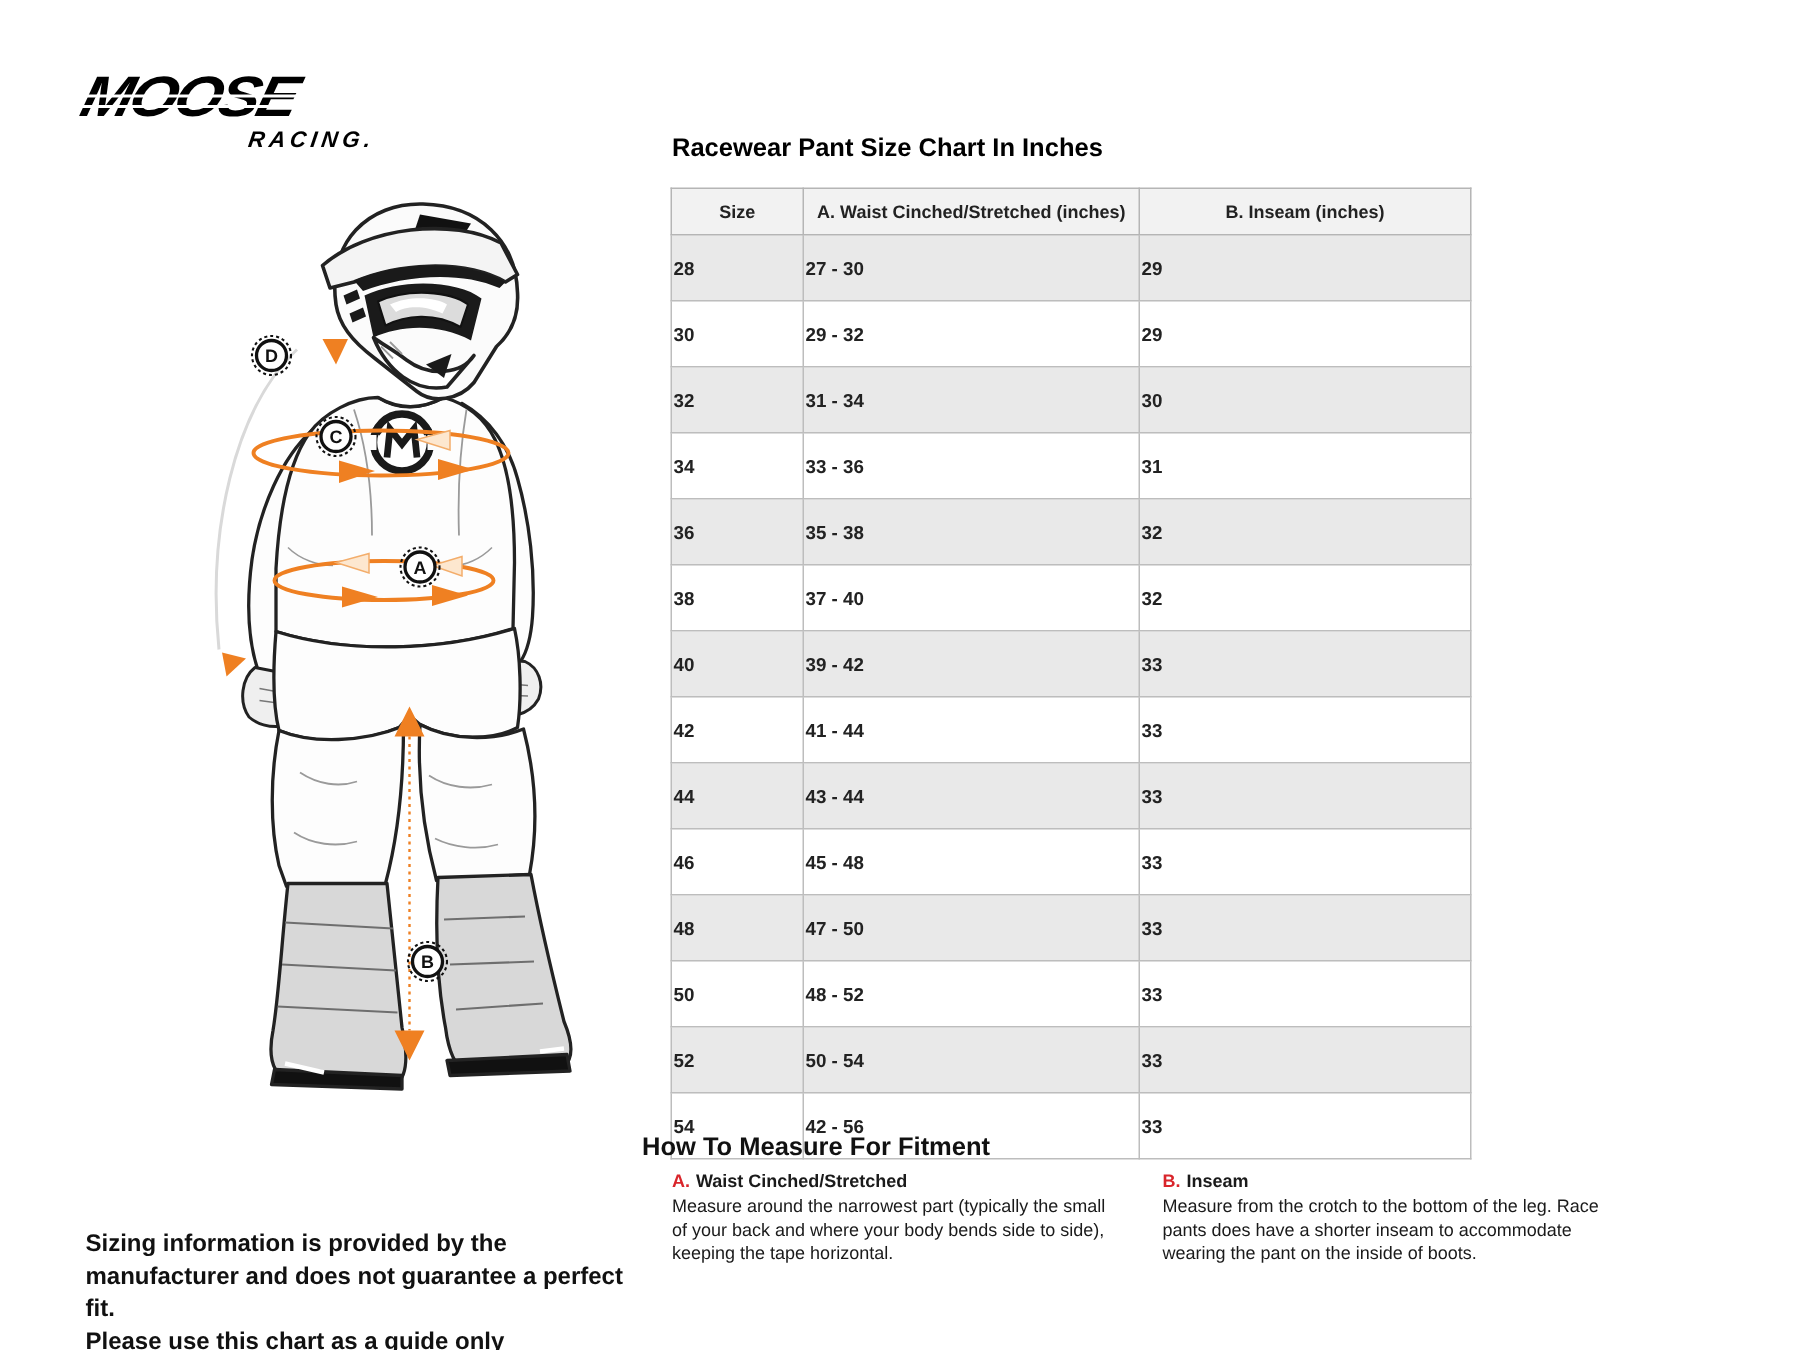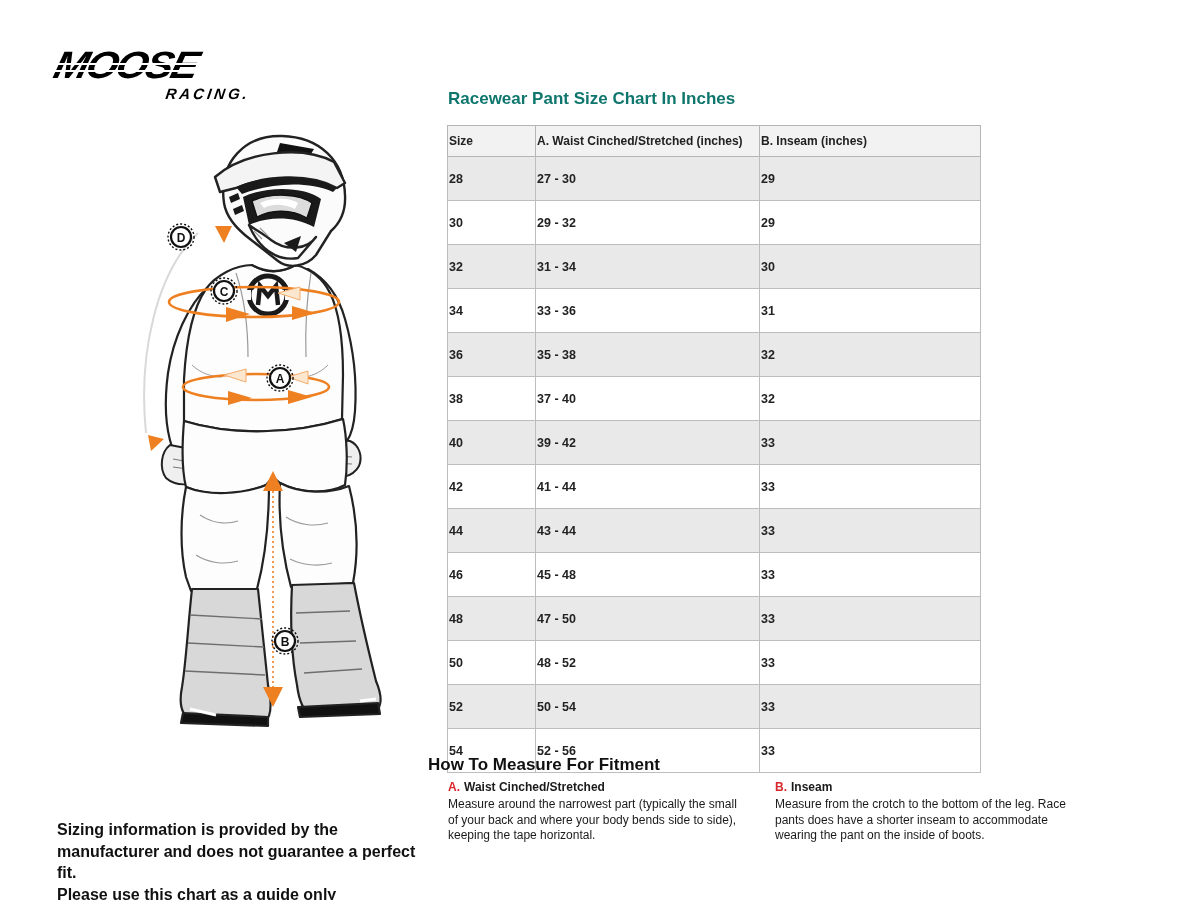--- a/index.html
+++ b/index.html
@@ -9,25 +9,25 @@
   
   .logo{position:absolute;left:55px;top:46px;width:195px;}
   .logo-moose{position:relative;font-size:38px;font-weight:900;font-style:italic;
               letter-spacing:-2px;transform:skewX(-14deg) scaleX(1.08);transform-origin:left;
               color:#000;line-height:1;}
   .logo-stripe{position:absolute;left:-6px;right:-2px;height:2px;background:#fff;}
   .logo-racing{font-size:15px;font-weight:900;font-style:italic;letter-spacing:3px;
                text-align:right;color:#000;margin-top:1px;transform:skewX(-8deg);}
 
   
-  .chart-title{position:absolute;left:448px;top:89px;font-size:17px;font-weight:bold;color:#0f766e;}
+  .chart-title{position:absolute;left:448px;top:89px;font-size:17px;font-weight:bold;color:#000000;}
   .size-table{position:absolute;left:447px;top:125px;width:524px;border-collapse:collapse;
               border:1px solid #9b9b9b;table-layout:fixed;}
   .size-table th{height:28px;background:#f2f2f2;font-size:12px;font-weight:bold;
-                 border:1px solid #b5b5b5;text-align:left;color:#222;}
+                 border:1px solid #b5b5b5;text-align:center;color:#222;}
   .size-table td{height:41px;font-size:12.5px;font-weight:bold;text-align:left;
                  border:1px solid #bdbdbd;color:#222;background:#fff;}
   .size-table tr.alt td{background:#e9e9e9;}
   .col-size{width:85px;} .col-waist{width:221px;} .col-inseam{width:218px;}
 
   
   .howto-title{position:absolute;left:428px;top:755px;font-size:17px;font-weight:bold;color:#111;}
   .howto-col{position:absolute;top:780px;font-size:12px;line-height:1.28;color:#1a1a1a;}
   .howto-col.a{left:448px;width:300px;}
   .howto-col.b{left:775px;width:312px;}
@@ -239,21 +239,21 @@
           <td>48 - 52</td>
           <td>33</td>
         </tr>
         <tr class="alt">
           <td>52</td>
           <td>50 - 54</td>
           <td>33</td>
         </tr>
         <tr>
           <td>54</td>
-          <td>52 - 56</td>
+          <td>42 - 56</td>
           <td>33</td>
         </tr>
       </tbody>
   </table>
 
   <div class="howto-title">How To Measure For Fitment</div>
   <div class="howto-col a">
     <div class="hm-head">
       <span class="hm-letter">A.</span><span>Waist Cinched/Stretched</span>
     </div>

